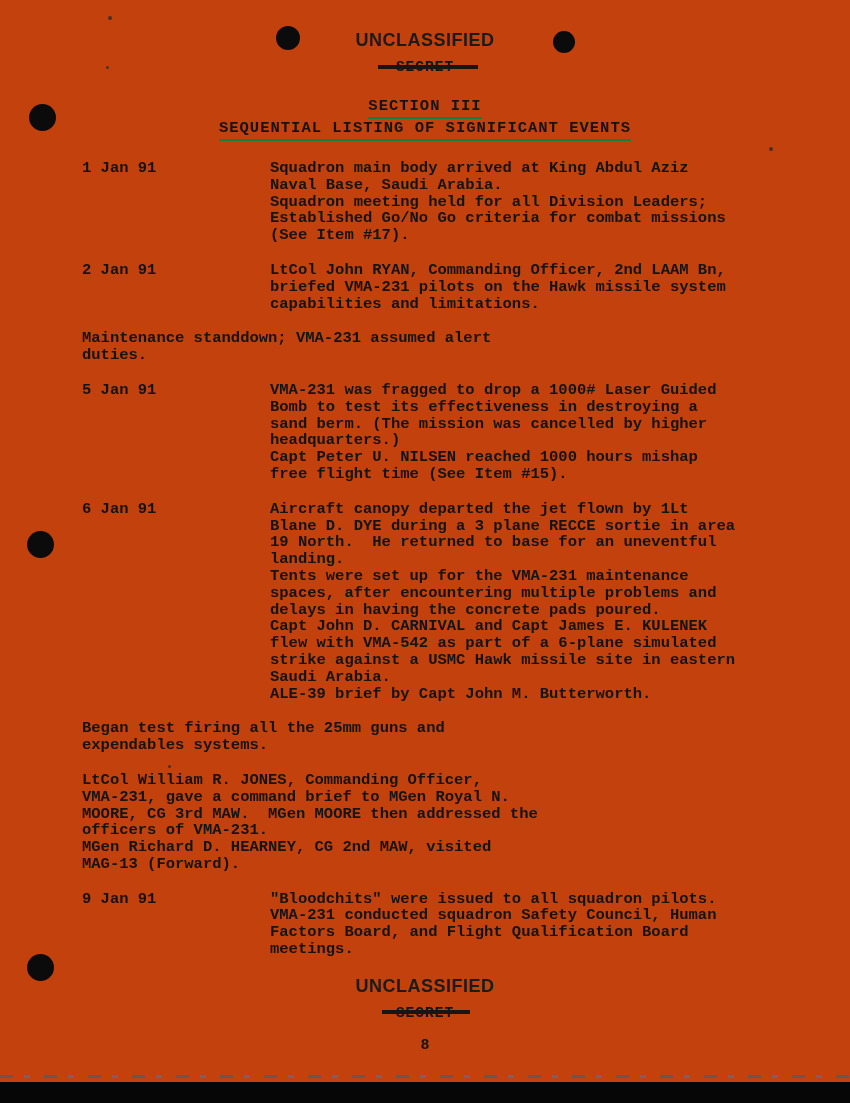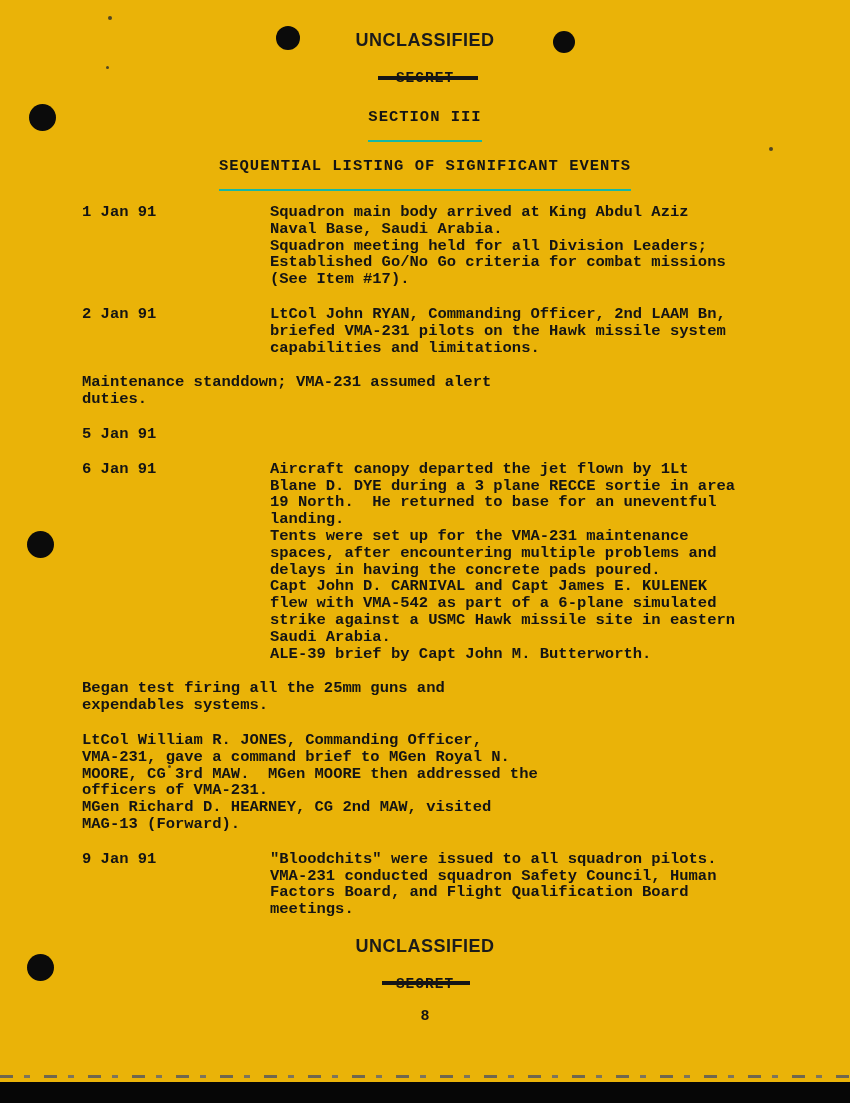--- a/index.html
+++ b/index.html
@@ -1,21 +1,21 @@
 <!DOCTYPE html>
 <html><head>
 <meta charset="utf-8">
 <style>
   html, body { margin: 0; padding: 0; background: #d9d9d9; }
   .page {
     position: relative;
     width: 850px;
     height: 1103px;
     margin: 0 auto;
-    background: #eab308;
+    background: #c2410c;
     overflow: hidden;
     color: #141414;
     font-family: "Liberation Mono", "DejaVu Sans Mono", monospace;
   }
 
   
   .dot { position: absolute; background: #0b0b0b; border-radius: 50%; }
   .dot-top-left   { left: 276px; top: 26px;  width: 24px; height: 24px; }
   .dot-top-right  { left: 553px; top: 31px;  width: 22px; height: 22px; }
   .punch-1 { left: 29px; top: 104px; width: 27px; height: 27px; }
@@ -38,41 +38,41 @@
     position: absolute; left: 0; right: 0; bottom: 0; height: 21px;
     background: #060606;
   }
 
   
   .doc-header { text-align: center; padding-top: 30px; }
   .classification {
     font-family: "Liberation Sans", sans-serif;
     font-weight: 700; font-size: 18px; letter-spacing: .5px; color: #1b1b1b;
   }
-  .strike-wrap { margin-top: 18px; }
+  .strike-wrap { margin-top: 7px; }
   .struck {
     position: relative; display: inline-block;
     font-weight: 700; font-size: 14.5px; padding: 0 4px; letter-spacing: 1px;
   }
   .struck::after {
     content: ""; position: absolute; left: -14px; right: -20px; top: 6px;
     height: 3.5px; background: #161616;
   }
   .footer .struck::after { height: 4.5px; top: 5px; left: -10px; right: -12px; }
 
   .section-title, .listing-title {
     display: inline-block;
     font-weight: 700; font-size: 15.5px; letter-spacing: 1px;
-    border-bottom: 2px solid #14b8a6; padding-bottom: 14px; text-align: center;
+    border-bottom: 2px solid #15803d; padding-bottom: 2px; text-align: center;
   }
   .section-title-row { margin-top: 21px; text-align: center; }
-  .listing-title-row { margin-top: 15px; text-align: center; }
+  .listing-title-row { text-align: center; }
 
   
-  .events { margin-top: 13px; padding-left: 82px; }
+  .events { margin-top: 19px; padding-left: 82px; }
   .event-row { display: flex; margin-bottom: 18px; }
   .event-date {
     flex: 0 0 188px; width: 188px;
     font-weight: 700; font-size: 15.5px; line-height: 16.8px;
     white-space: nowrap;
   }
   .event-text {
     width: 525px;
     font-weight: 700; font-size: 15.5px; line-height: 16.8px;
     white-space: pre-wrap;
@@ -129,20 +129,26 @@
 capabilities and limitations.</div>
       </div>
 
       <div class="event-row">
         <div class="event-text">Maintenance standdown; VMA-231 assumed alert
 duties.</div>
       </div>
 
       <div class="event-row">
         <div class="event-date">5 Jan 91</div>
+        <div class="event-text">VMA-231 was fragged to drop a 1000# Laser Guided
+Bomb to test its effectiveness in destroying a
+sand berm. (The mission was cancelled by higher
+headquarters.)
+Capt Peter U. NILSEN reached 1000 hours mishap
+free flight time (See Item #15).</div>
       </div>
 
       <div class="event-row">
         <div class="event-date">6 Jan 91</div>
         <div class="event-text">Aircraft canopy departed the jet flown by 1Lt
 Blane D. DYE during a 3 plane RECCE sortie in area
 19 North.  He returned to base for an uneventful
 landing.
 Tents were set up for the VMA-231 maintenance
 spaces, after encountering multiple problems and

